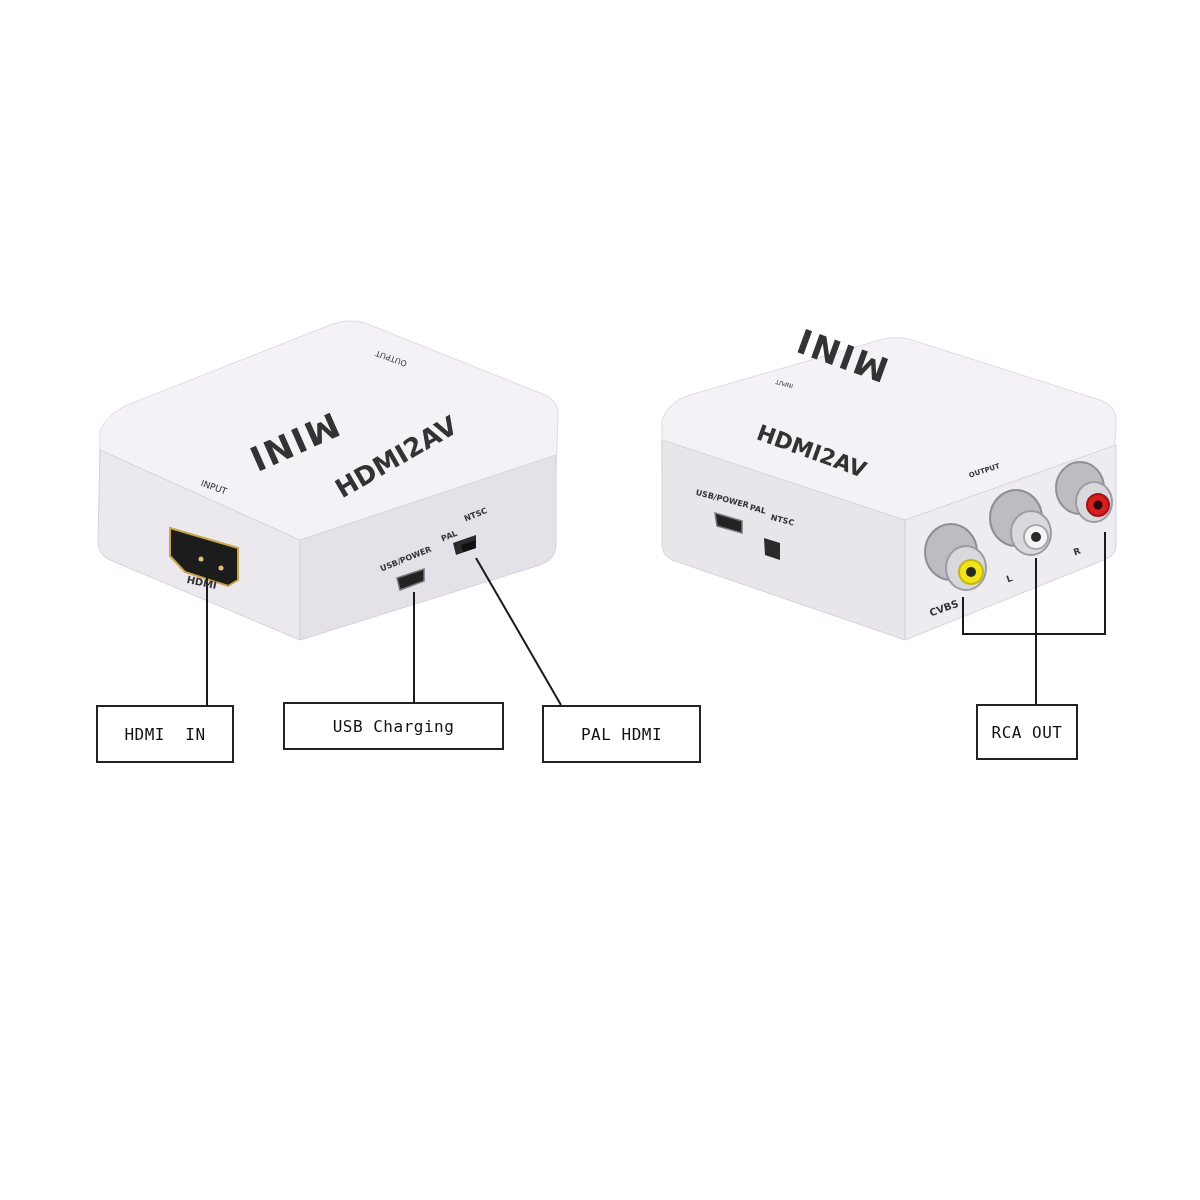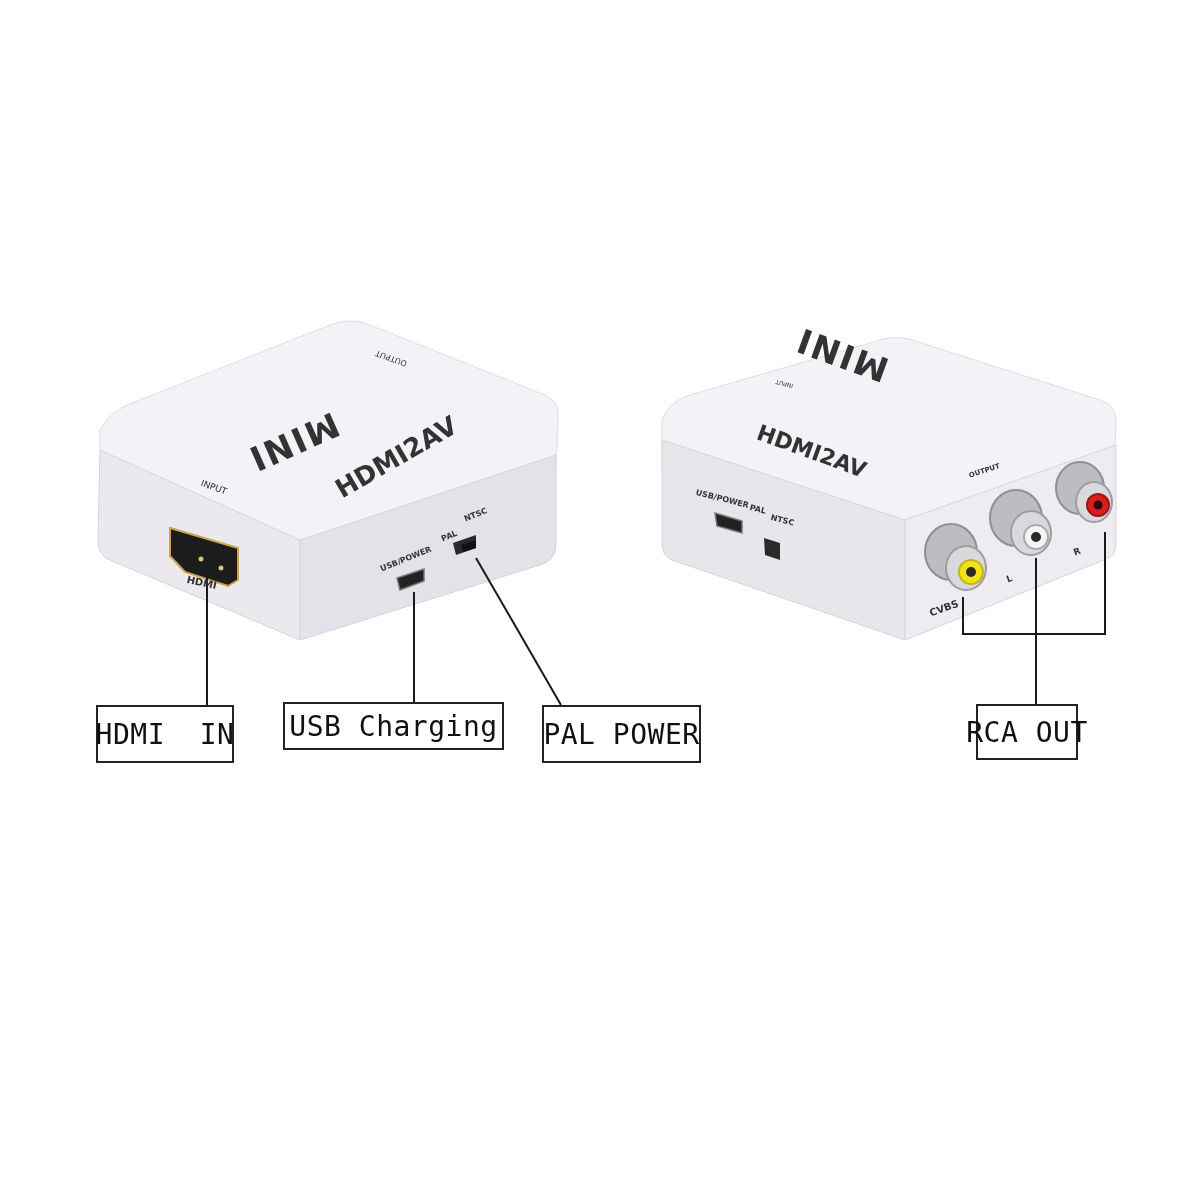--- a/index.html
+++ b/index.html
@@ -2,21 +2,21 @@
 <html><head>
 <meta charset="utf-8">
 <style>
   html, body { margin: 0; padding: 0; }
   body { width: 1200px; height: 1200px; background: #ffffff; position: relative; overflow: hidden; font-family: "Liberation Sans", sans-serif; }
   .stage { position: absolute; left: 0; top: 0; width: 1200px; height: 1200px; }
   svg.art { position: absolute; left: 0; top: 0; }
   .callout {
     position: absolute; box-sizing: border-box; border: 2px solid #222; background: #fff;
     display: flex; align-items: center; justify-content: center;
-    font-family: "DejaVu Sans Mono", "Liberation Mono", monospace; font-size: 28px; color: #111;
+    font-family: "DejaVu Sans Mono", "Liberation Mono", monospace; font-size: 16px; color: #111;
     white-space: pre; letter-spacing: 0.5px;
   }
   .device-text { position: absolute; color: #333; font-family: "DejaVu Sans", sans-serif; font-weight: bold; transform-origin: left top; white-space: nowrap; }
 </style>
 </head>
 <body>
 
 <div class="stage">
 
   <svg class="art" width="1200" height="1200" viewBox="0 0 1200 1200">
@@ -105,15 +105,15 @@
   <div class="device-text" style="left:968px;top:472px;font-size:7px;transform:rotate(-18deg);">OUTPUT</div>
   <div class="device-text" style="left:697px;top:488px;font-size:8px;transform:rotate(14deg);">USB/POWER</div>
   <div class="device-text" style="left:751px;top:503px;font-size:8px;transform:rotate(14deg);">PAL</div>
   <div class="device-text" style="left:772px;top:513px;font-size:8px;transform:rotate(14deg);">NTSC</div>
   <div class="device-text" style="left:928px;top:608px;font-size:10px;transform:rotate(-20deg);">CVBS</div>
   <div class="device-text" style="left:1005px;top:575px;font-size:9px;transform:rotate(-20deg);">L</div>
   <div class="device-text" style="left:1072px;top:548px;font-size:9px;transform:rotate(-20deg);">R</div>
 
   <div class="callout" style="left:96px;top:705px;width:138px;height:58px;">HDMI  IN</div>
   <div class="callout" style="left:283px;top:702px;width:221px;height:48px;">USB Charging</div>
-  <div class="callout" style="left:542px;top:705px;width:159px;height:58px;">PAL POWER</div>
+  <div class="callout" style="left:542px;top:705px;width:159px;height:58px;">PAL HDMI</div>
   <div class="callout" style="left:976px;top:704px;width:102px;height:56px;">RCA OUT</div>
 </div>
 
 </body></html>

